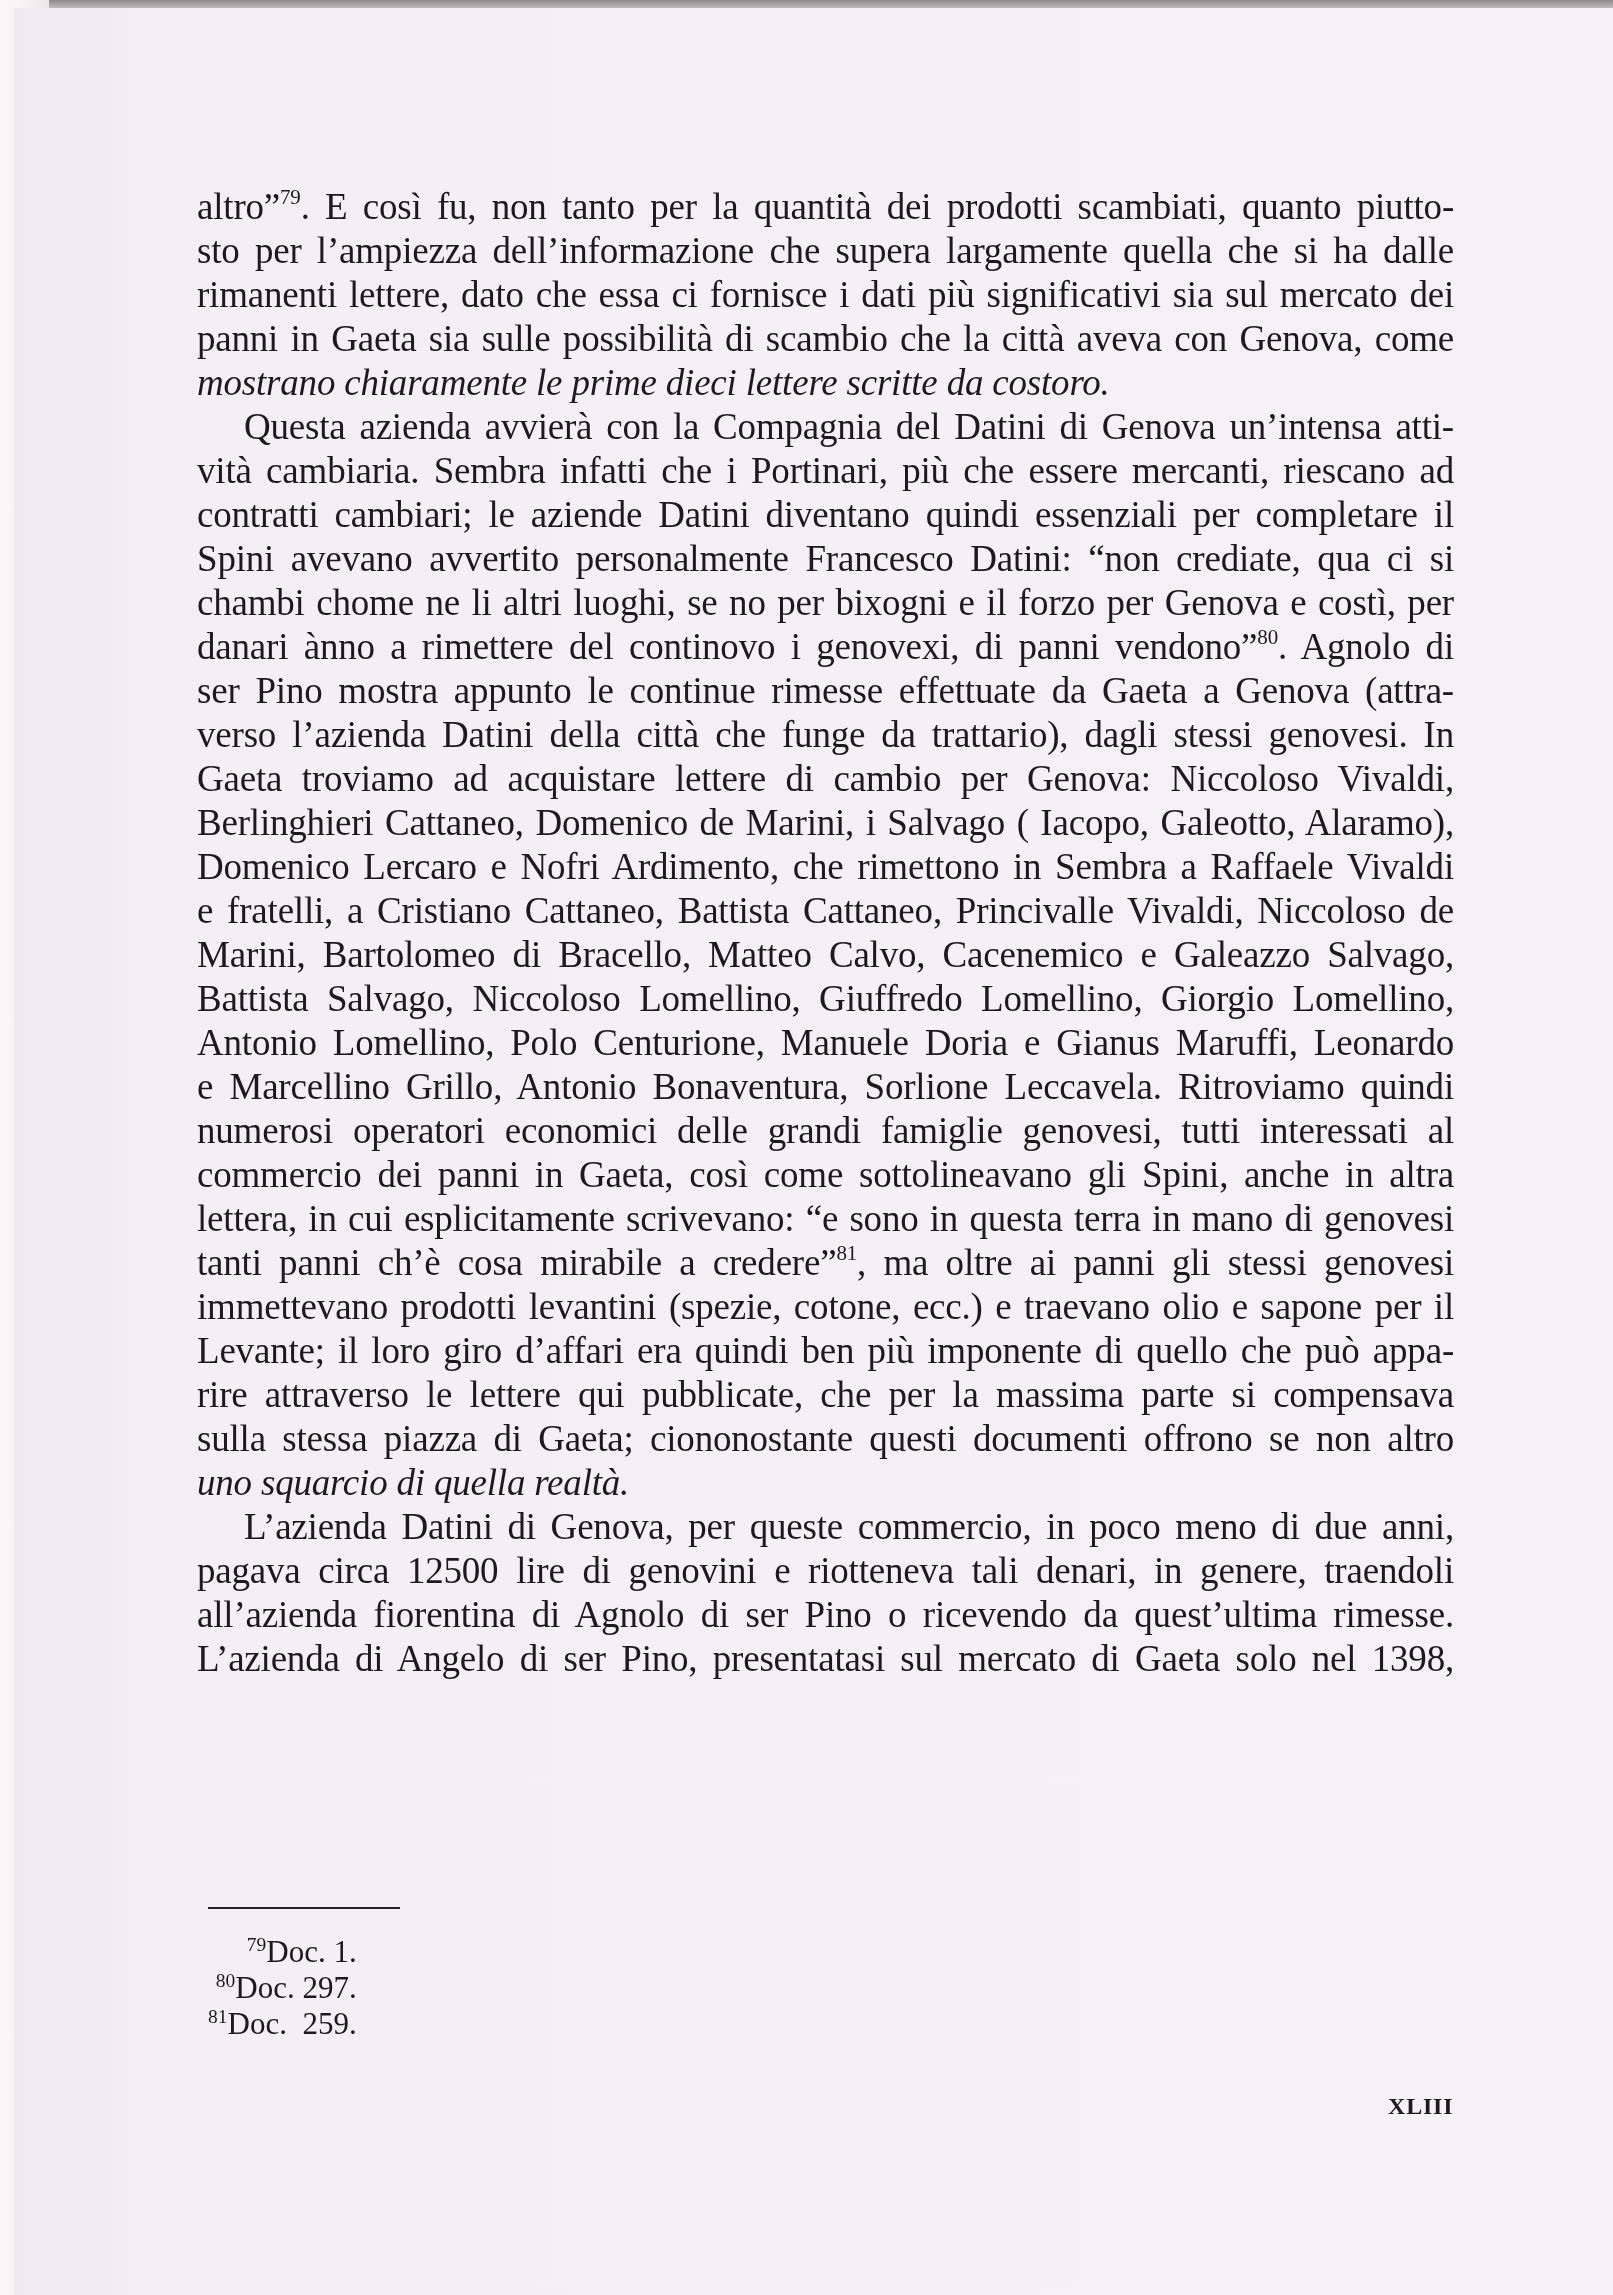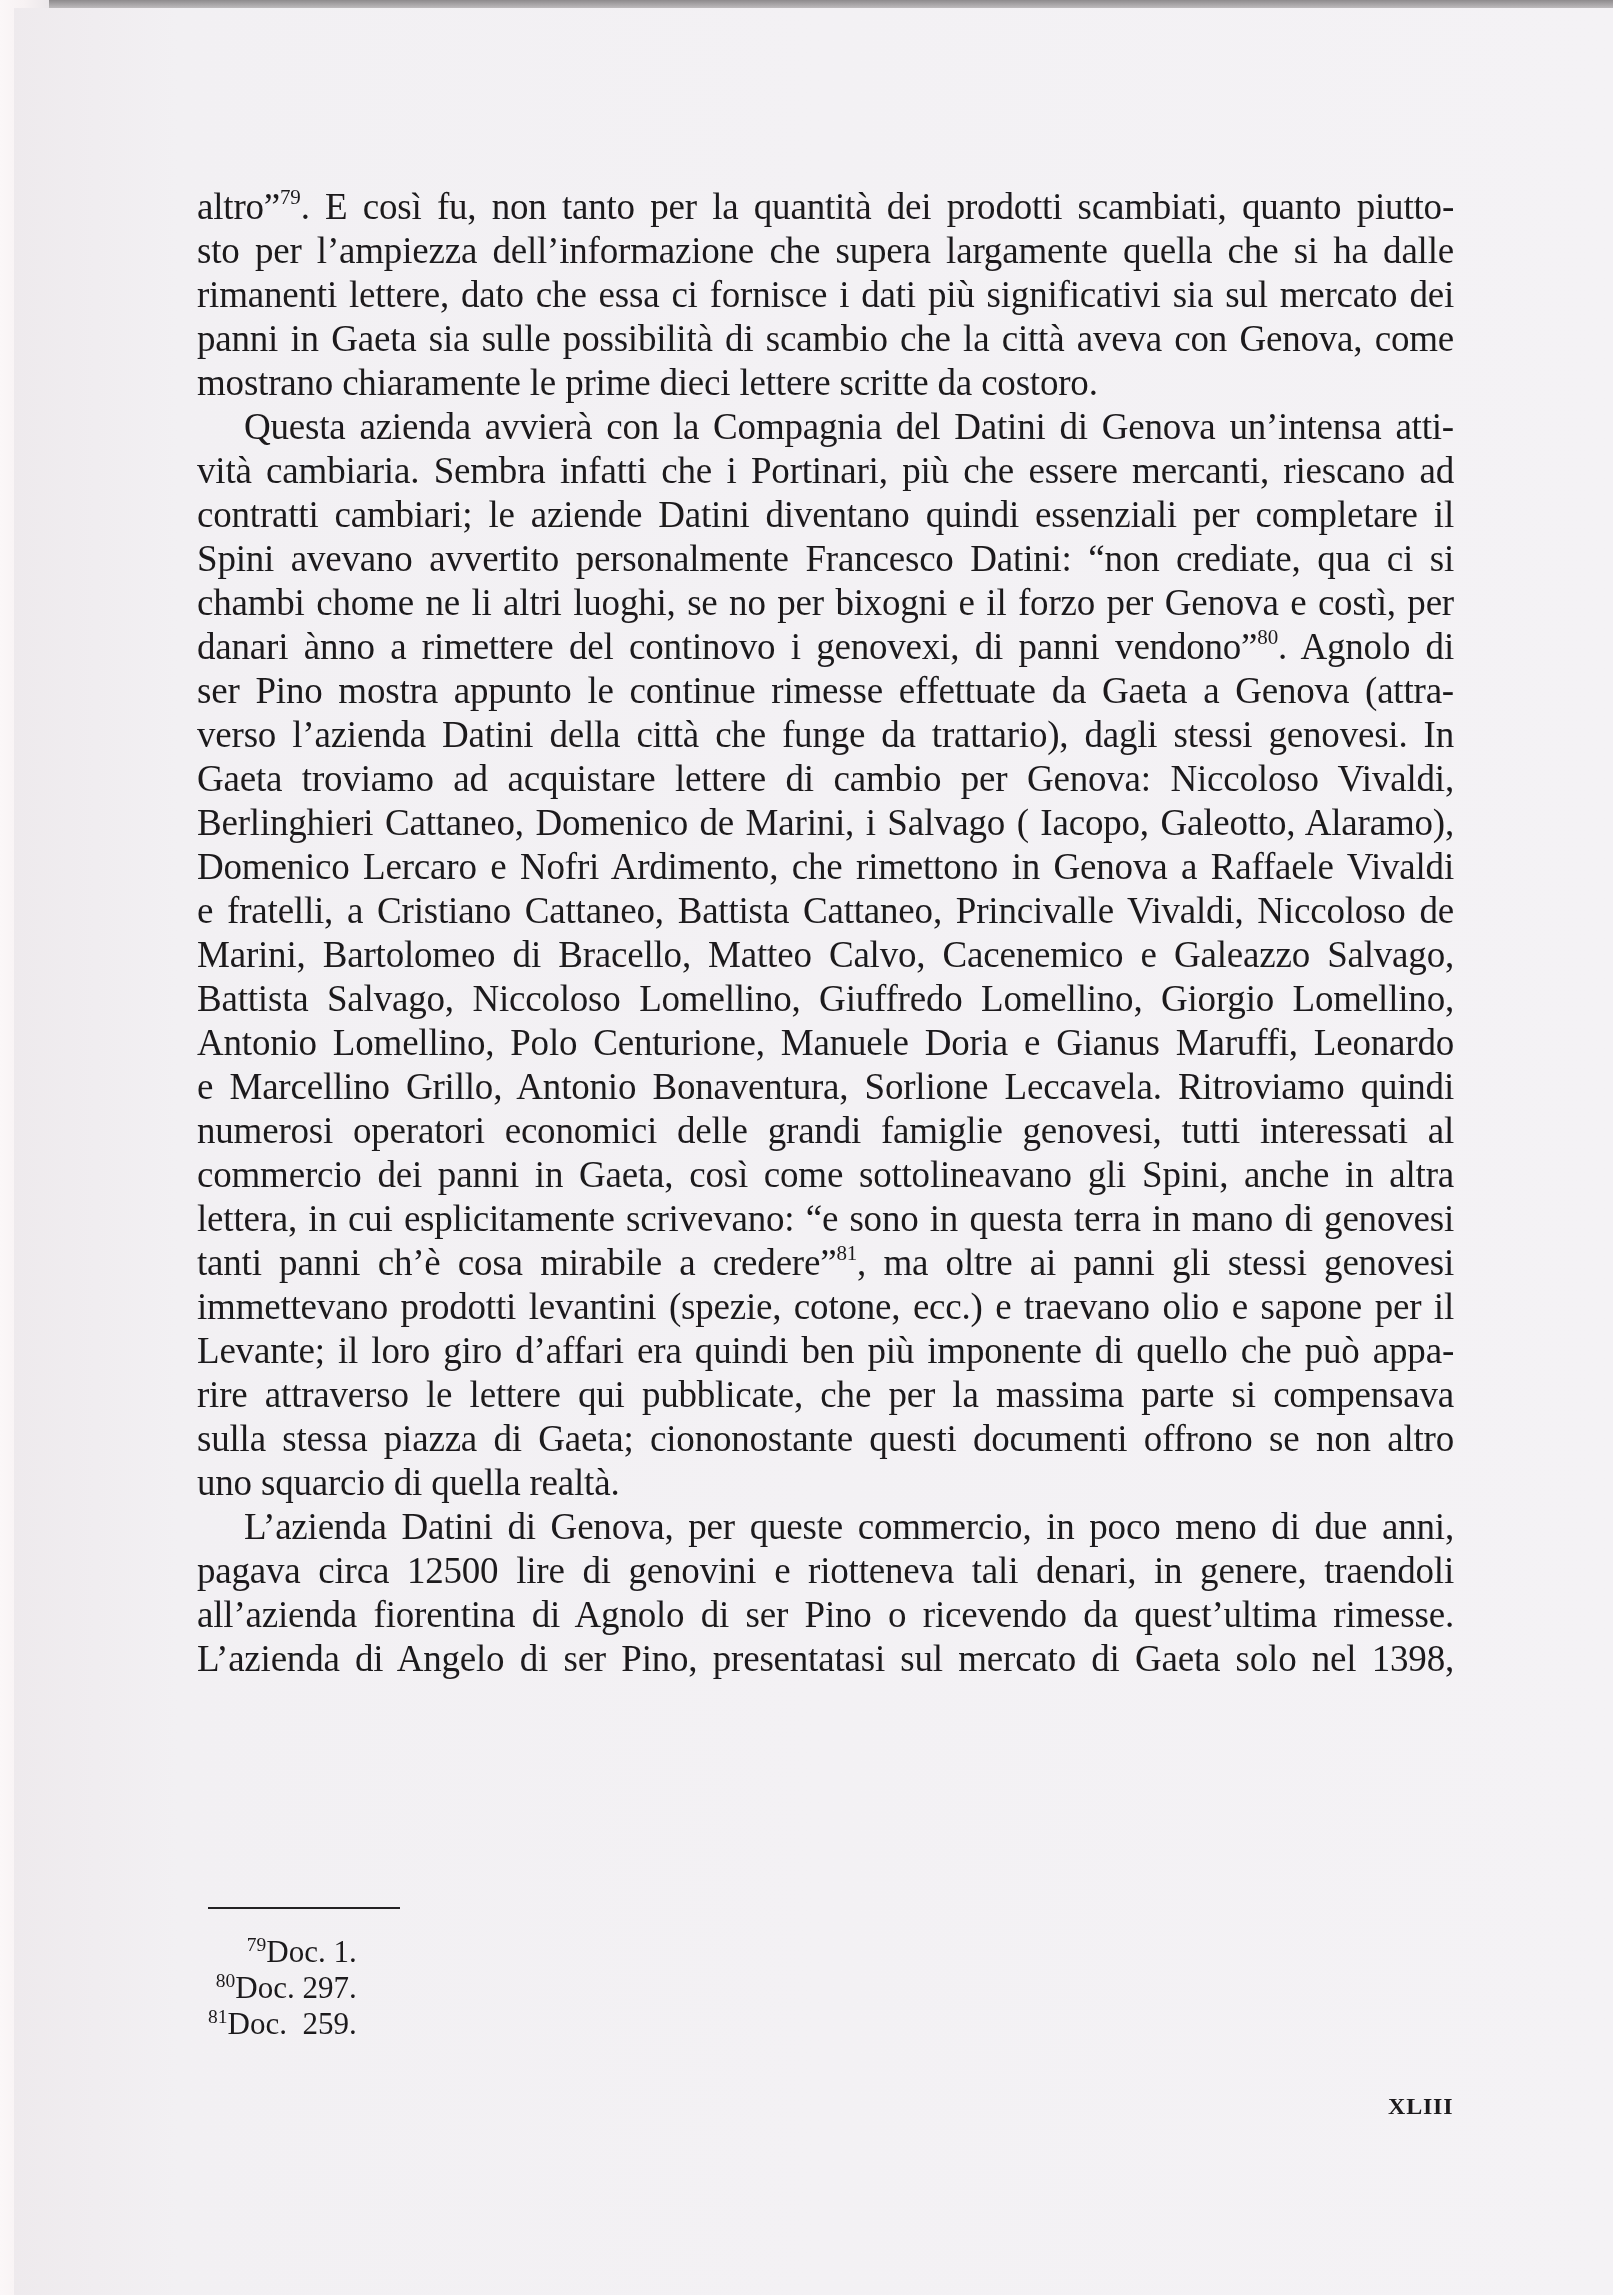--- a/index.html
+++ b/index.html
@@ -25,21 +25,21 @@
   .body-text {
     position: absolute; left: 197px; top: 185px; width: 1257px;
     font-size: 37px; line-height: 44px;
     text-align: justify;
     letter-spacing: -0.2px;
   }
   .line {
     display: block; text-align: justify; text-align-last: justify;
     white-space: nowrap; height: 44px;
   }
-  .line.last { text-align-last: left; }
+  .line.last { text-align-last: left; font-style: italic; }
   .line.indent { padding-left: 47px; }
   sup { font-size: 21px; line-height: 0; vertical-align: 14.6px; }
   .footnote-rule {
     position: absolute; left: 208px; top: 1907px; width: 192px; height: 2.4px;
     background: #232123;
   }
   .footnotes {
     position: absolute; left: 208px; top: 1934px;
     font-size: 31px; line-height: 36px; text-align: right;
   }
@@ -69,21 +69,21 @@
       <span class="line indent"><span>Questa azienda avvierà con la Compagnia del Datini di Genova un’intensa atti-</span></span>
       <span class="line"><span>vità cambiaria. Sembra infatti che i Portinari, più che essere mercanti, riescano ad</span></span>
       <span class="line"><span>contratti cambiari; le aziende Datini diventano quindi essenziali per completare il</span></span>
       <span class="line"><span>Spini avevano avvertito personalmente Francesco Datini: “non crediate, qua ci si</span></span>
       <span class="line"><span>chambi chome ne li altri luoghi, se no per bixogni e il forzo per Genova e costì, per</span></span>
       <span class="line"><span>danari ànno a rimettere del continovo i genovexi, di panni vendono”</span><sup>80</sup><span>. Agnolo di</span></span>
       <span class="line"><span>ser Pino mostra appunto le continue rimesse effettuate da Gaeta a Genova (attra-</span></span>
       <span class="line"><span>verso l’azienda Datini della città che funge da trattario), dagli stessi genovesi. In</span></span>
       <span class="line"><span>Gaeta troviamo ad acquistare lettere di cambio per Genova: Niccoloso Vivaldi,</span></span>
       <span class="line"><span>Berlinghieri Cattaneo, Domenico de Marini, i Salvago ( Iacopo, Galeotto, Alaramo),</span></span>
-      <span class="line"><span>Domenico Lercaro e Nofri Ardimento, che rimettono in Genova a Raffaele Vivaldi</span></span>
+      <span class="line"><span>Domenico Lercaro e Nofri Ardimento, che rimettono in Sembra a Raffaele Vivaldi</span></span>
       <span class="line"><span>e fratelli, a Cristiano Cattaneo, Battista Cattaneo, Princivalle Vivaldi, Niccoloso de</span></span>
       <span class="line"><span>Marini, Bartolomeo di Bracello, Matteo Calvo, Cacenemico e Galeazzo Salvago,</span></span>
       <span class="line"><span>Battista Salvago,  Niccoloso Lomellino, Giuffredo Lomellino, Giorgio Lomellino,</span></span>
       <span class="line"><span>Antonio Lomellino, Polo Centurione, Manuele Doria  e Gianus Maruffi, Leonardo</span></span>
       <span class="line"><span>e Marcellino Grillo, Antonio Bonaventura, Sorlione Leccavela. Ritroviamo quindi</span></span>
       <span class="line"><span>numerosi operatori economici delle grandi famiglie genovesi, tutti interessati al</span></span>
       <span class="line"><span>commercio dei panni in Gaeta, così come sottolineavano gli Spini, anche in altra</span></span>
       <span class="line"><span>lettera, in cui esplicitamente scrivevano: “e sono in questa terra in mano di genovesi</span></span>
       <span class="line"><span>tanti panni ch’è cosa mirabile a credere”</span><sup>81</sup><span>, ma oltre ai panni gli stessi genovesi</span></span>
       <span class="line"><span>immettevano prodotti levantini (spezie, cotone, ecc.) e traevano olio e sapone per il</span></span>

